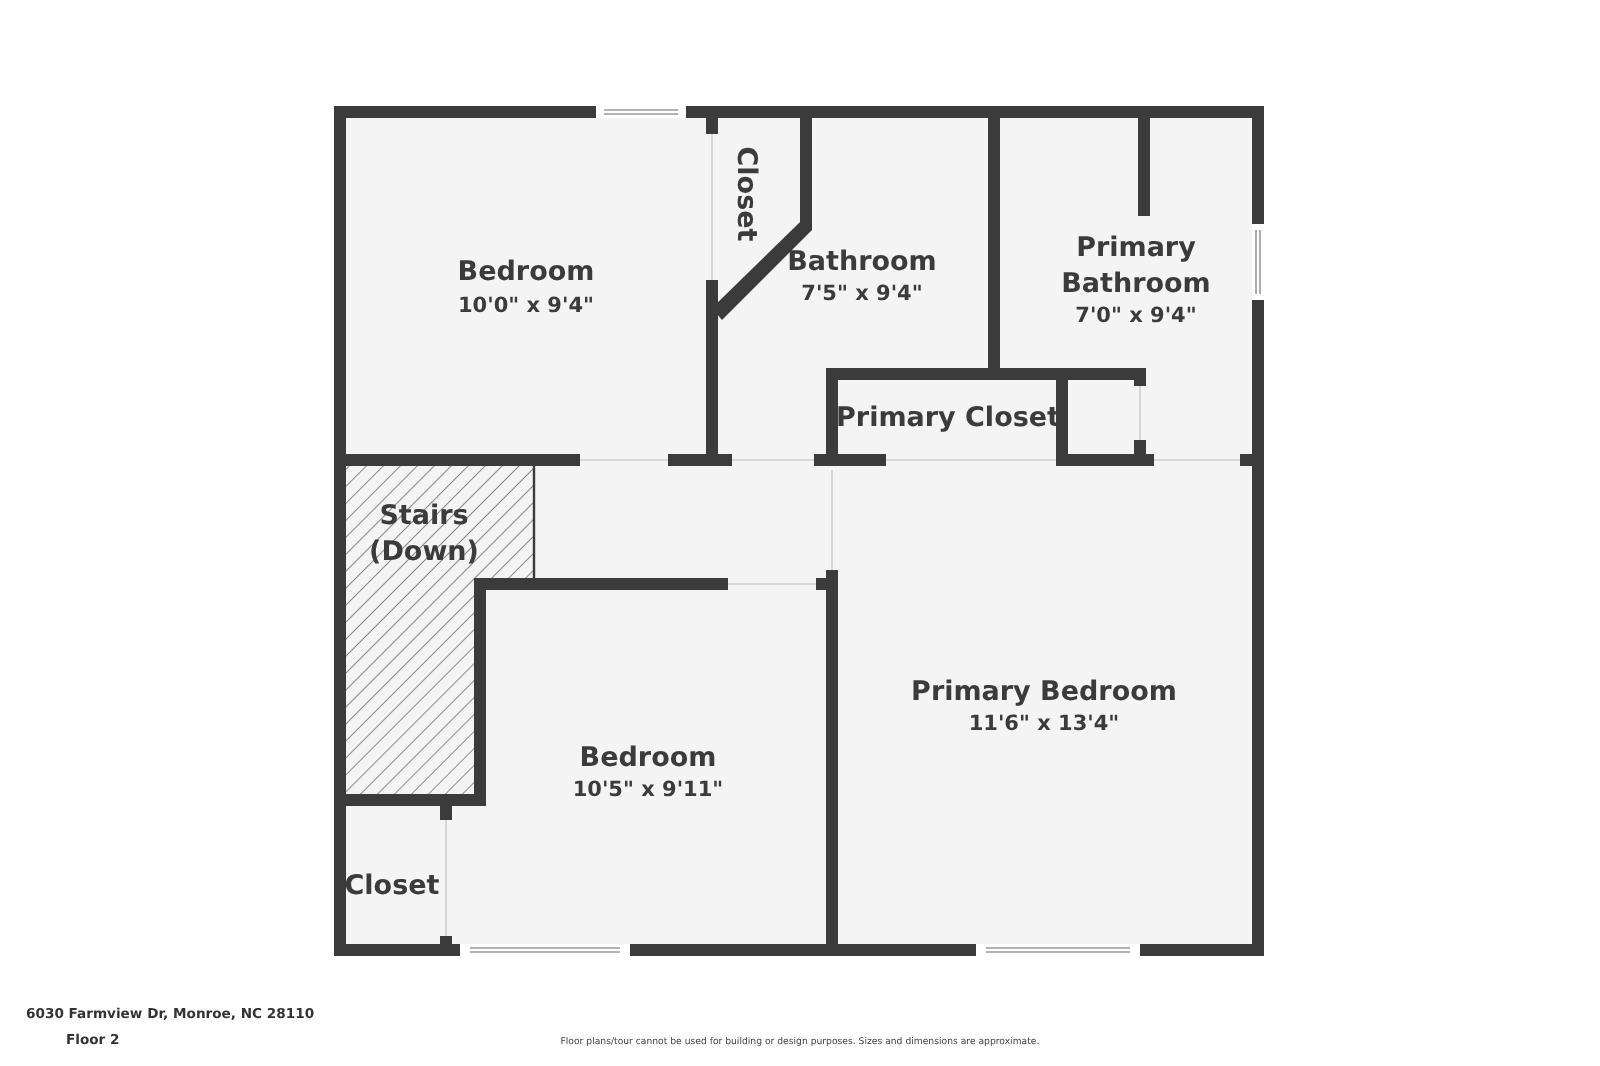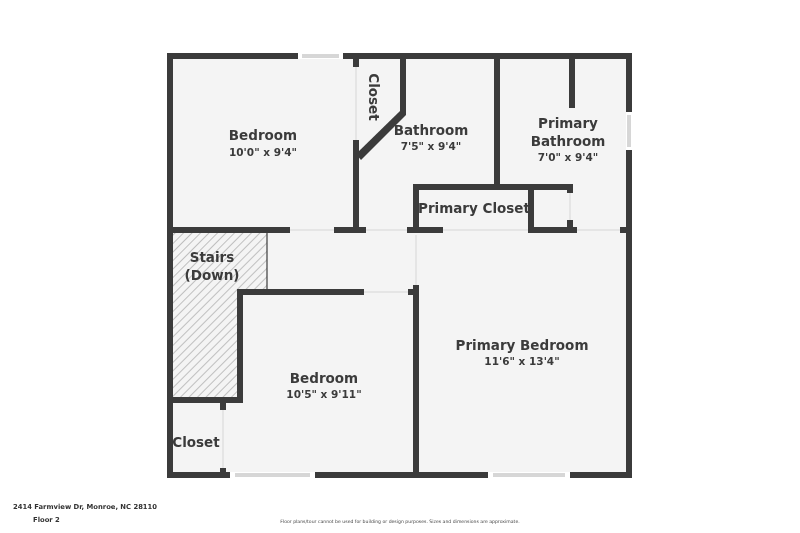--- a/index.html
+++ b/index.html
@@ -143,15 +143,15 @@
   <g>
     <text class="room-name" x="522" y="350" text-anchor="middle">Primary Bedroom</text>
     <text class="room-dim" x="522" y="365" text-anchor="middle">11'6" x 13'4"</text>
   </g>
 
   <g>
     <text class="room-name" x="196" y="447" text-anchor="middle">Closet</text>
   </g>
 </svg>
 
-<div class="footer addr">2414 Farmview Dr, Monroe, NC 28110</div>
+<div class="footer addr">6030 Farmview Dr, Monroe, NC 28110</div>
 <div class="footer floor-label">Floor 2</div>
 <div class="footer disclaimer">Floor plans/tour cannot be used for building or design purposes. Sizes and dimensions are approximate.</div>
 
 </body></html>

